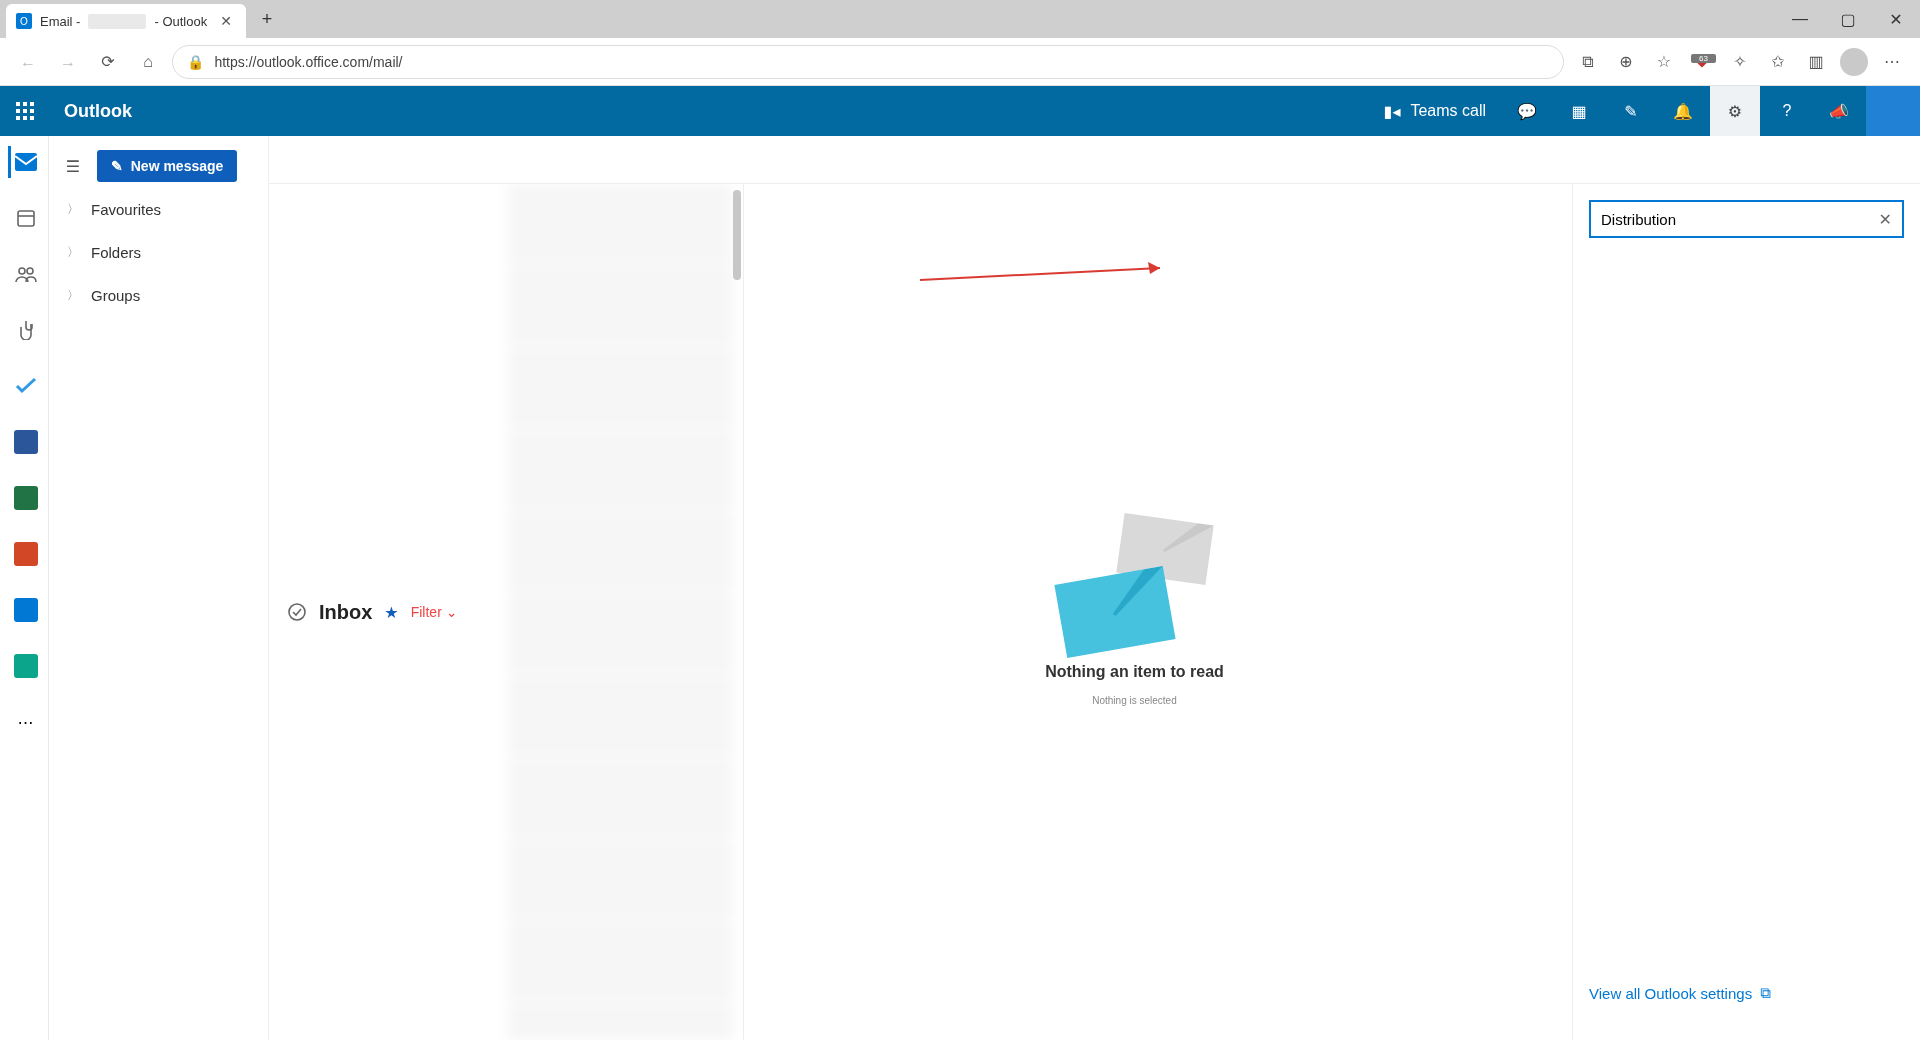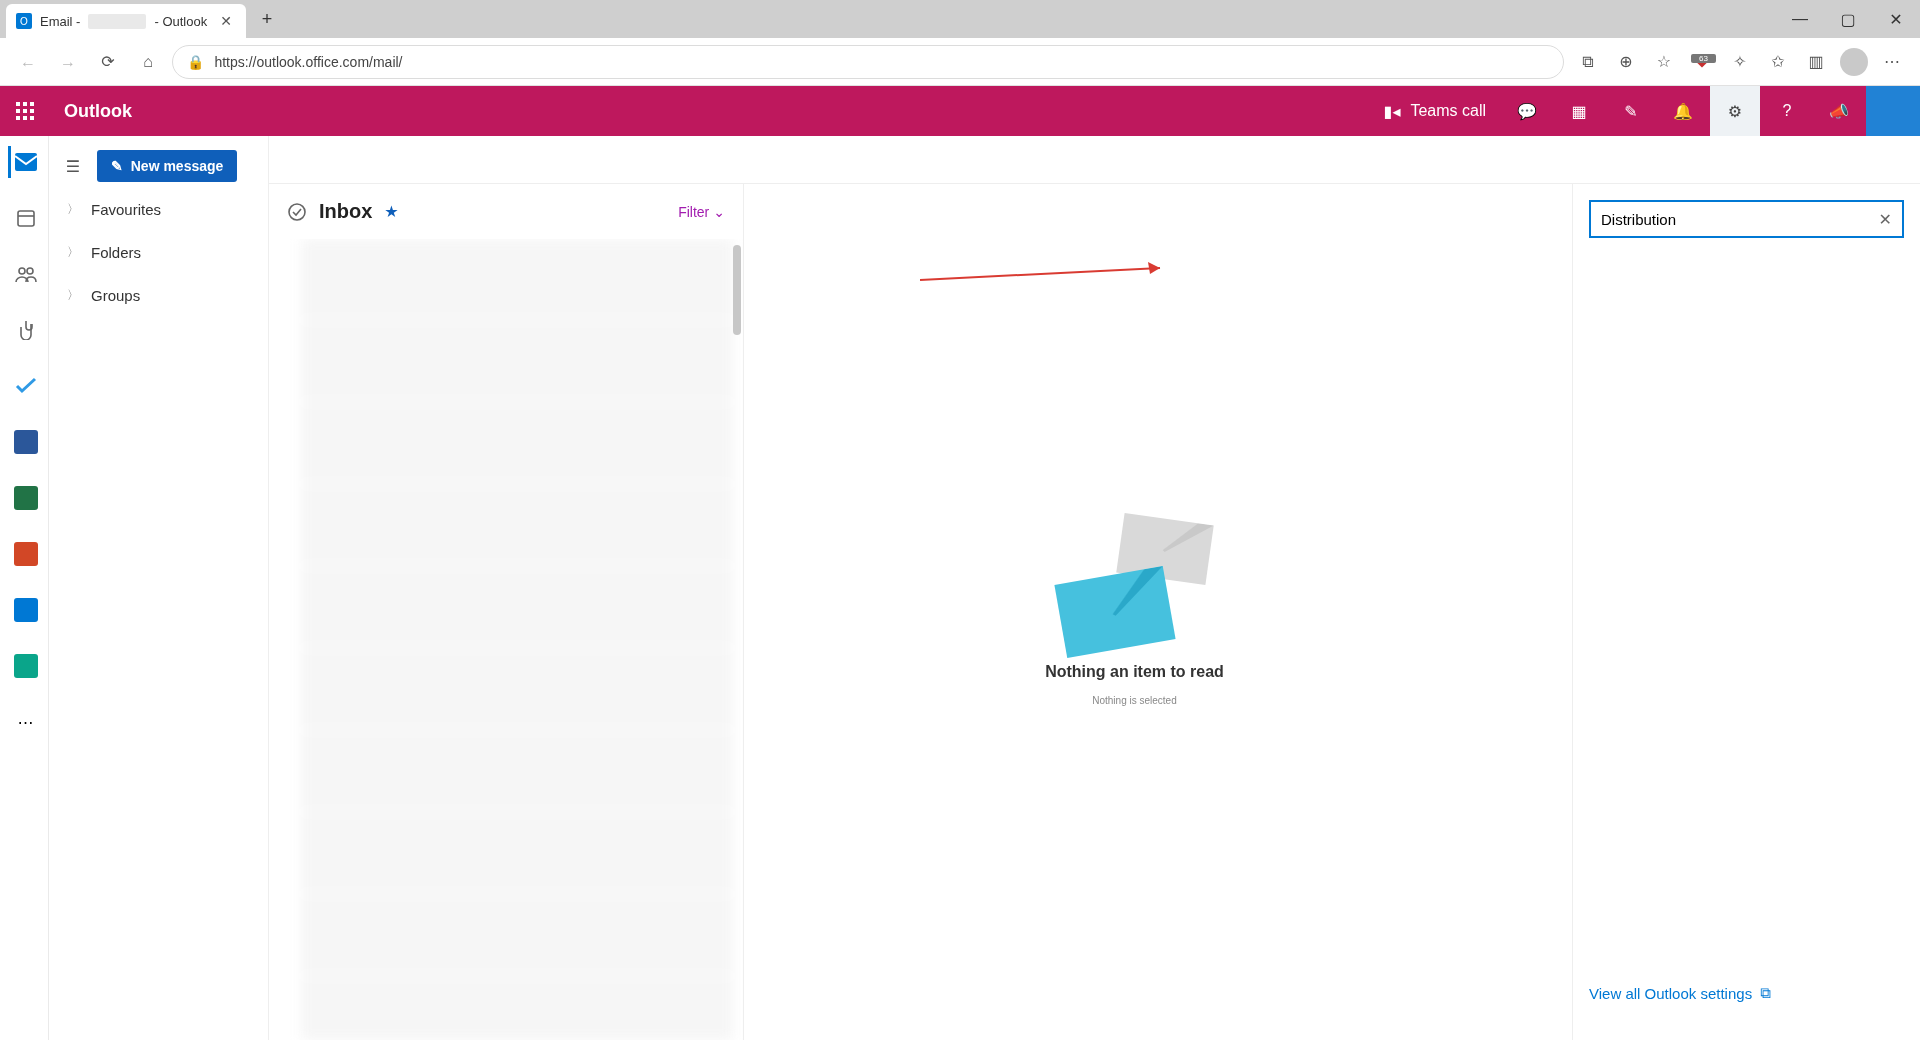--- a/index.html
+++ b/index.html
@@ -19,21 +19,21 @@
   .addrbar { display: flex; align-items: center; height: 48px; background: #fff; border-bottom: 1px solid #e1e1e1; padding: 0 12px; gap: 8px; }
   .addrbar .nav-btn { width: 32px; height: 32px; display: flex; align-items: center; justify-content: center; color: #555; border-radius: 4px; }
   .addrbar .nav-btn.disabled { color: #bbb; }
   .urlbox { flex: 1; height: 34px; border: 1px solid #dcdcdc; border-radius: 18px; display: flex; align-items: center; padding: 0 14px; gap: 10px; font-size: 14px; color: #444; }
   .addrbar .right-icons { display: flex; gap: 6px; align-items: center; }
   .addrbar .right-icons .ico { width: 32px; height: 32px; display: flex; align-items: center; justify-content: center; color: #555; position: relative; }
   .ext-badge { position: absolute; bottom: 15px; right: 2px; background: #777; color: #fff; font-size: 8px; padding: 0 8px; border-radius: 2px; }
   .avatar { width: 28px; height: 28px; border-radius: 50%; background: #c9c9c9; }
 
   
-  .suite { height: 50px; background: #be185d; display: flex; align-items: center; color: #fff; }
+  .suite { height: 50px; background: #0369a1; display: flex; align-items: center; color: #fff; }
   .suite .waffle { width: 50px; height: 50px; display: flex; align-items: center; justify-content: center; }
   .suite .brand { font-size: 18px; font-weight: 600; padding: 0 14px; }
   .suite-search { margin-left: 120px; width: 480px; height: 36px; background: #b6d5ef; border-radius: 3px; display: flex; align-items: center; padding: 0 12px; gap: 12px; color: #1c4f7f; }
   .suite-search input { background: transparent; border: 0; outline: 0; font-size: 15px; color: #1c4f7f; flex: 1; }
   .suite-search input::placeholder { color: #2b5f8f; }
   .suite-right { margin-left: auto; display: flex; align-items: center; gap: 2px; }
   .suite-right .teams { display: flex; align-items: center; gap: 10px; padding: 0 14px; height: 50px; }
   .suite-right .hico { width: 50px; height: 50px; display: flex; align-items: center; justify-content: center; }
   .suite-right .hico.active { background: #eef2f5; color: #444; }
   .suite-right .endcap { width: 54px; height: 50px; background: #2182d5; }
@@ -51,21 +51,21 @@
   .folders-top { display: flex; align-items: center; gap: 10px; padding: 6px 10px; }
   .hamburger { width: 28px; height: 28px; display:flex; align-items:center; justify-content:center; color:#555; }
   .newmsg { background: #0f5fba; color: #fff; border-radius: 3px; padding: 8px 14px; font-size: 14px; font-weight: 600; display: flex; align-items: center; gap: 8px; }
   .folder-section { display: flex; align-items: center; gap: 12px; padding: 13px 18px; font-size: 15px; color: #333; }
   .folder-section .chev { color: #777; font-size: 12px; }
 
   .messages { width: 475px; border-right: 1px solid #eee; display: flex; flex-direction: column; }
   .toolbar { height: 48px; display: flex; align-items: center; border-bottom: 1px solid #eee; position: relative; }
   .list-header { display: flex; align-items: center; padding: 16px 18px; gap: 12px; }
   .list-header .title { font-size: 20px; font-weight: 600; color: #222; }
-  .list-header .filter { margin-left: auto; color: #a21caf; font-size: 14px; display: flex; align-items: center; gap: 4px; }
+  .list-header .filter { margin-left: auto; color: #ef4444; font-size: 14px; display: flex; align-items: center; gap: 4px; }
   .blur-list { flex: 1; background: #fff; position: relative; overflow: hidden; }
   .blur-list .blurred { position: absolute; left: 32px; right: 10px; top: 0; bottom: 0; background: repeating-linear-gradient(#f6f6f6 0 80px, #fff 80px 82px); filter: blur(6px); }
   .blur-list .scrollbar { position: absolute; right: 2px; top: 6px; width: 8px; height: 90px; background: #c7c7c7; border-radius: 4px; }
   .env1 { position:absolute; right:0; top:0; width:90px; height:60px; background:#d9d9d9; transform: rotate(8deg); }
   .env1:before { content:""; position:absolute; inset:0; background: linear-gradient(135deg, transparent 49%, #c9c9c9 50%); clip-path: polygon(0 0, 100% 0, 50% 55%); }
   .env2 { position:absolute; left:0; bottom:0; width:110px; height:74px; background:#46c1de; transform: rotate(-10deg); }
   .env2:before { content:""; position:absolute; inset:0; background: linear-gradient(135deg, transparent 49%, #2aa8c9 50%); clip-path: polygon(0 0, 100% 0, 50% 55%); }
   .searchbox { margin-top: 18px; height: 36px; border: 2px solid #0078d4; display: flex; align-items: center; padding: 0 10px; }
   .searchbox input { border: 0; outline: 0; flex: 1; font-size: 15px; }
   .result { margin-top: 14px; border: 3px solid #d93b32; padding: 12px 12px; font-size: 15px; color: #222; border-radius: 3px; }
@@ -239,21 +239,21 @@
   <div class="tbtn" style="display:flex;align-items:center;gap:8px;padding:0 16px;color:#444;font-size:14px;">
     <span>↶</span>
     <span>Undo</span>
   </div>
   <div style="margin-left:auto; display:flex; align-items:center; gap:10px; padding-right:402px;">
     <span style="color:#555;">🗓</span>
     <div style="width:220px;height:32px;background:#f0f0f0;filter:blur(3px);"></div>
   </div>
 </div>
 
-<div style="position:absolute; left:269px; top:184px; width:475px; bottom:0; border-right:1px solid #eee; background:#fff; display:flex; flex-direction:column;">
+<div style="position:absolute; left:269px; top:184px; width:475px; bottom:0; border-right:1px solid #eee; background:#fff; display:flex; flex-direction:row;">
   <div class="list-header">
     <span>
       <svg width="20" height="20" viewBox="0 0 20 20" fill="none" stroke="#666" stroke-width="1.6">
           <circle cx="10" cy="10" r="8"></circle>
           <path d="M6 10 l3 3 l5 -6"></path>
         </svg>
     </span>
     <span class="title">Inbox</span>
     <span style="color:#0f5fba;">★</span>
     <span class="filter">

